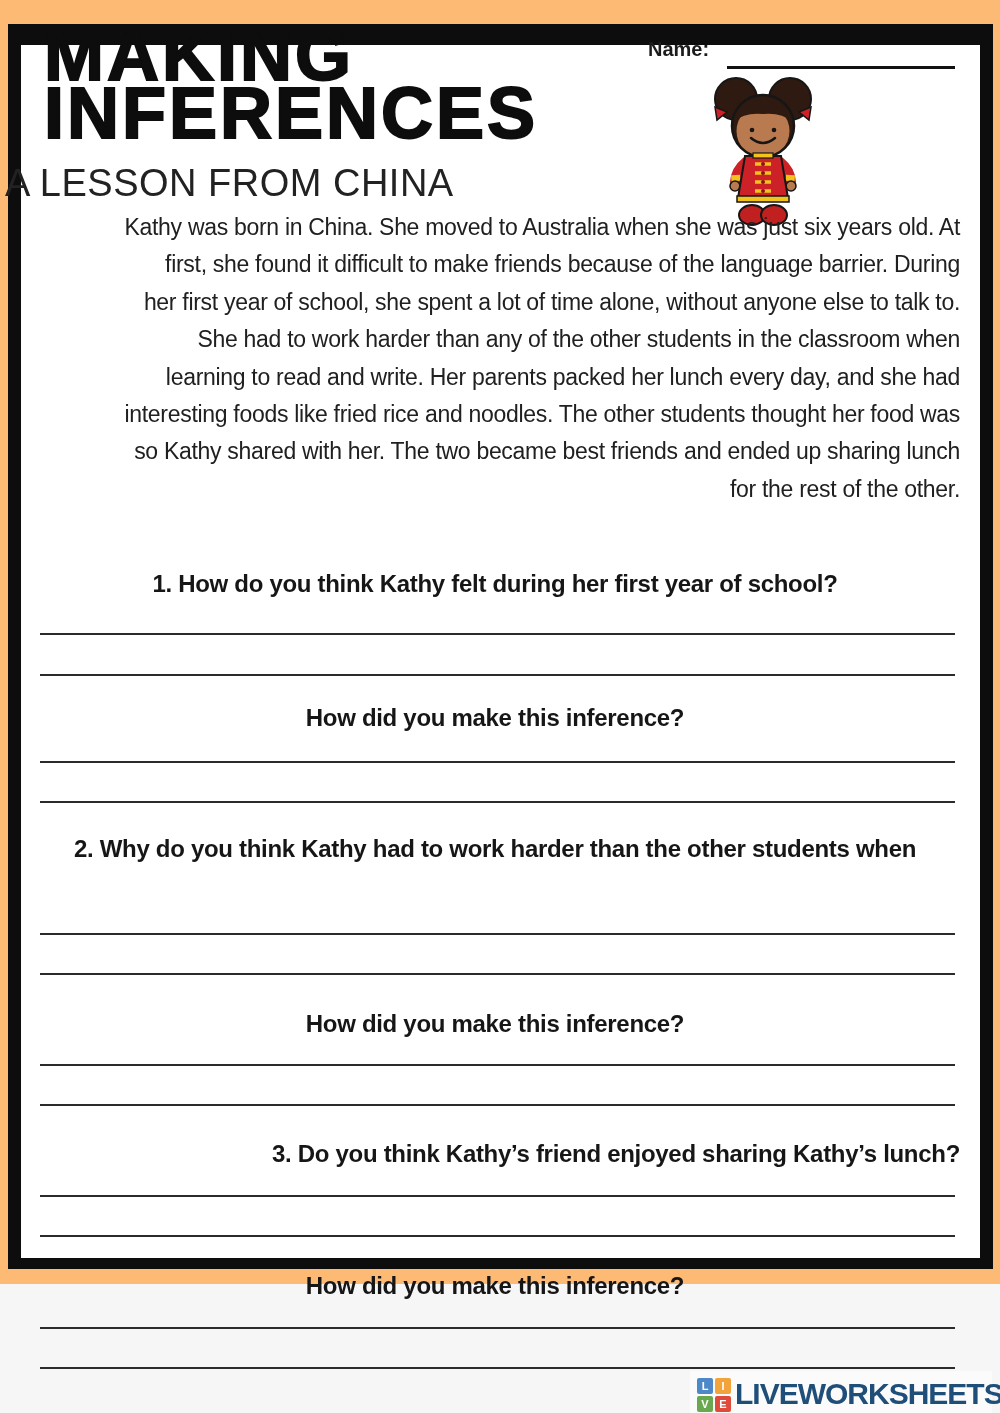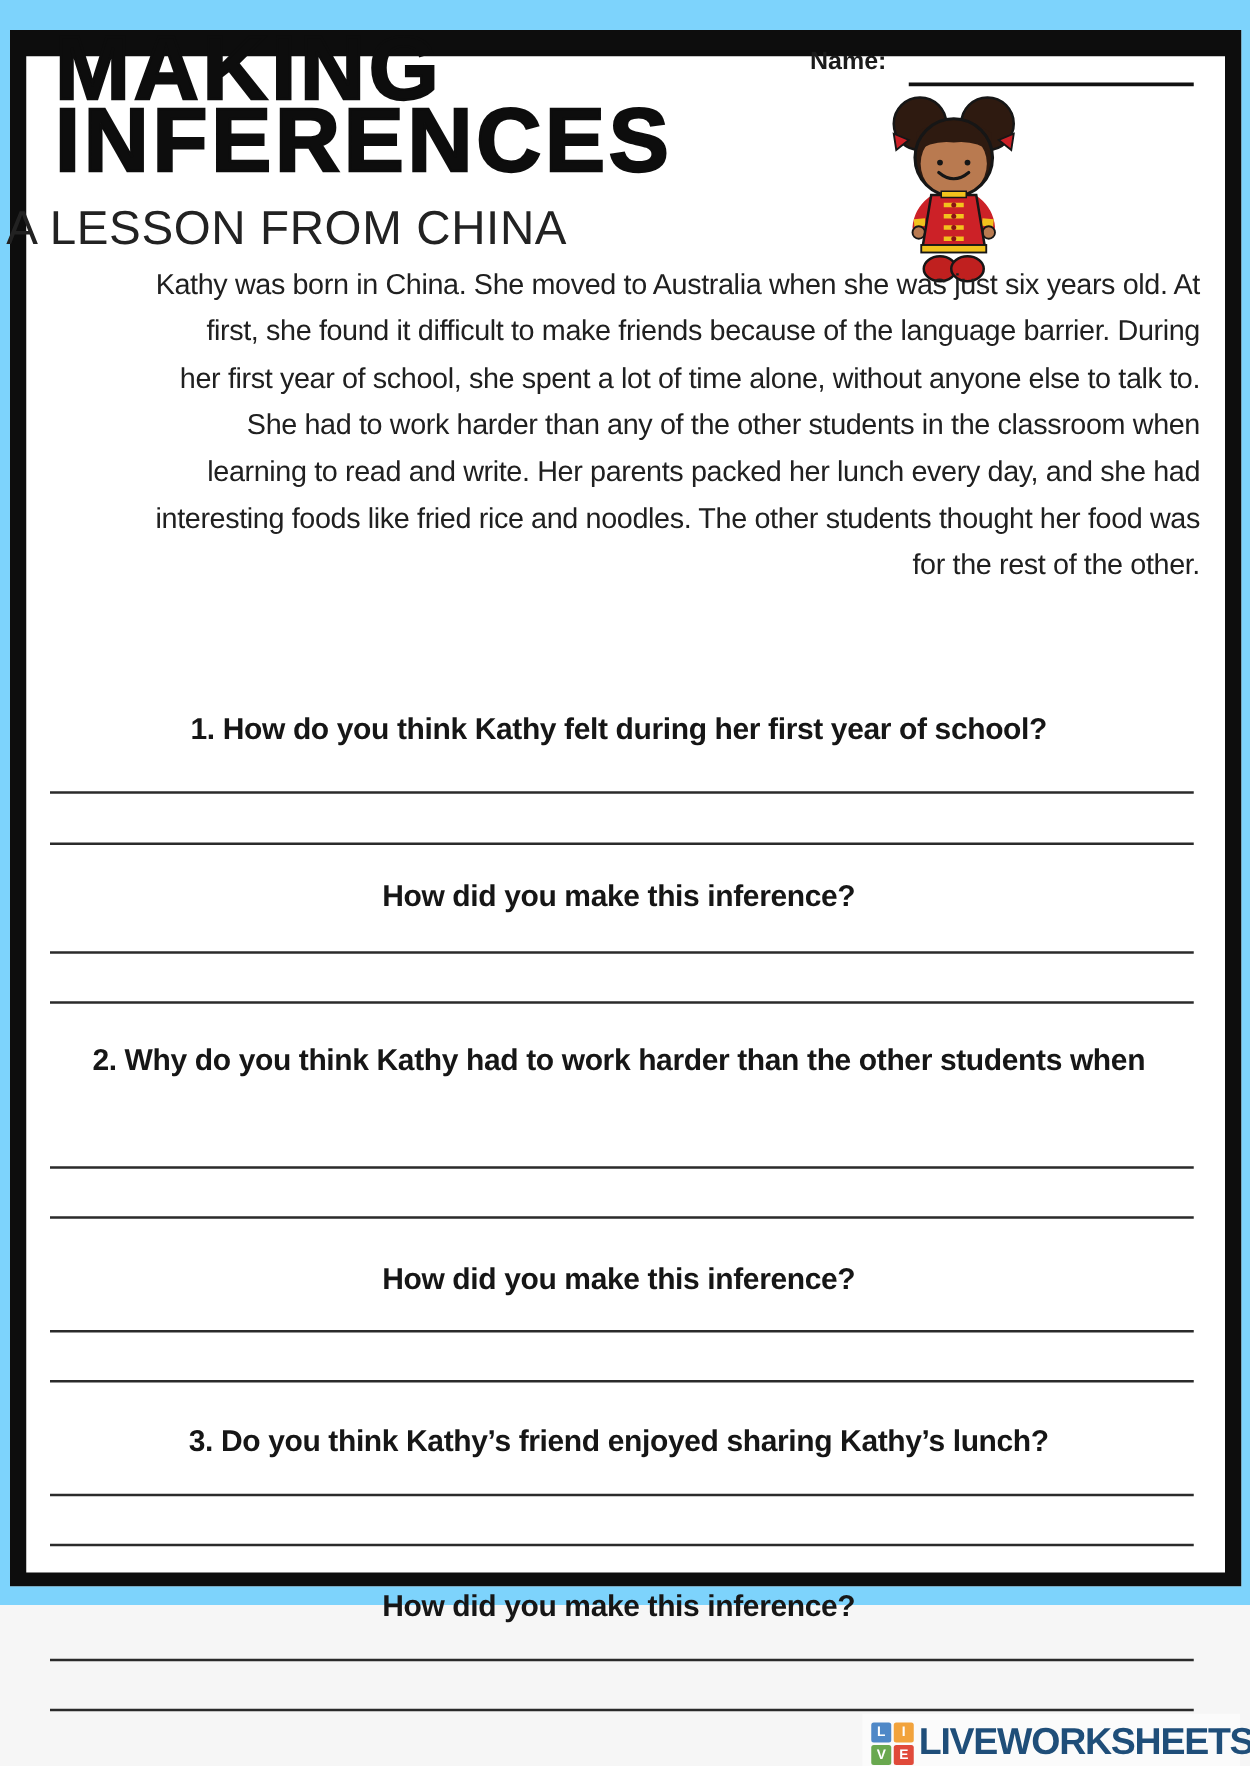--- a/index.html
+++ b/index.html
@@ -3,21 +3,21 @@
 <meta charset="utf-8">
 <style>
   html,body{margin:0;padding:0;}
   body{
     width:1000px;height:1413px;
     background:#f6f6f6;
     font-family:"Liberation Sans", sans-serif;
     color:#1b1b1b;
     overflow:hidden;
   }
-  .page{position:relative;width:1000px;height:1284px;background:#7dd3fc;}
+  .page{position:relative;width:1000px;height:1284px;background:#fdba74;}
   .frame{
     position:absolute;left:8px;top:24px;right:7px;bottom:15px;
     border:13px solid #0d0d0d;border-top-width:21px;border-bottom-width:11px;
     background:#ffffff;
     box-sizing:border-box;
   }
   .abs{position:absolute;}
   .title{
     left:44px;top:26px;
     font-weight:bold;font-size:72px;line-height:58px;letter-spacing:3px;
@@ -119,40 +119,41 @@
 
   <div class="heading abs">A LESSON FROM CHINA</div>
 
   <div class="passage abs">
     <div>Kathy was born in China. She moved to Australia when she was just six years old. At</div>
     <div>first, she found it difficult to make friends because of the language barrier. During</div>
     <div>her first year of school, she spent a lot of time alone, without anyone else to talk to.</div>
     <div>She had to work harder than any of the other students in the classroom when</div>
     <div>learning to read and write. Her parents packed her lunch every day, and she had</div>
     <div>interesting foods like fried rice and noodles. The other students thought her food was</div>
+    <div>so Kathy shared with her. The two became best friends and ended up sharing lunch</div>
     <div>for the rest of the other.</div>
   </div>
 
   <div class="q abs" style="top:563px;">1. How do you think Kathy felt during her first year of school?</div>
   <div class="ans abs" style="top:633px;"></div>
   <div class="ans abs" style="top:674px;"></div>
   <div class="q abs" style="top:697px;">How did you make this inference?</div>
   <div class="ans abs" style="top:761px;"></div>
   <div class="ans abs" style="top:801px;"></div>
 
   <div class="q abs" style="top:828px;">
     <div>2. Why do you think Kathy had to work harder than the other students when</div>
   </div>
   <div class="ans abs" style="top:933px;"></div>
   <div class="ans abs" style="top:973px;"></div>
   <div class="q abs" style="top:1003px;">How did you make this inference?</div>
   <div class="ans abs" style="top:1064px;"></div>
   <div class="ans abs" style="top:1104px;"></div>
 
-  <div class="q abs" style="top:1133px;">3. Do you think Kathy’s friend enjoyed sharing Kathy’s lunch?</div>
+  <div class="q abs" style="top:1133px;text-align:right;">3. Do you think Kathy’s friend enjoyed sharing Kathy’s lunch?</div>
   <div class="ans abs" style="top:1195px;"></div>
   <div class="ans abs" style="top:1235px;"></div>
   <div class="q abs" style="top:1265px;">How did you make this inference?</div>
   <div class="ans abs" style="top:1327px;"></div>
   <div class="ans abs" style="top:1367px;"></div>
 
   <div class="logo-strip abs">
     <div class="logo-grid">
       <span class="lg-l">L</span>
       <span class="lg-i">I</span>

